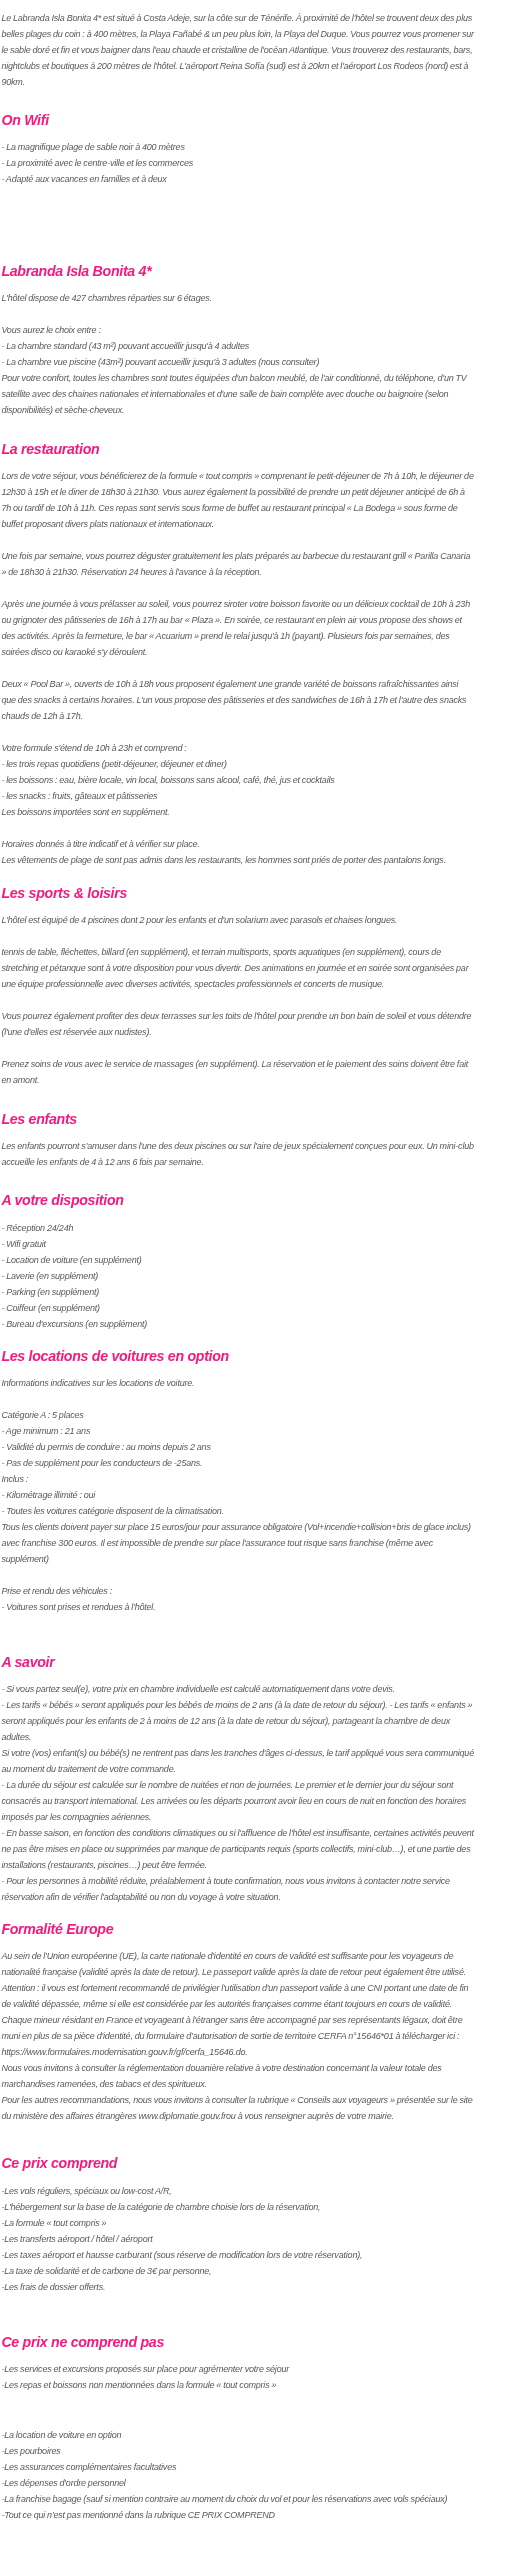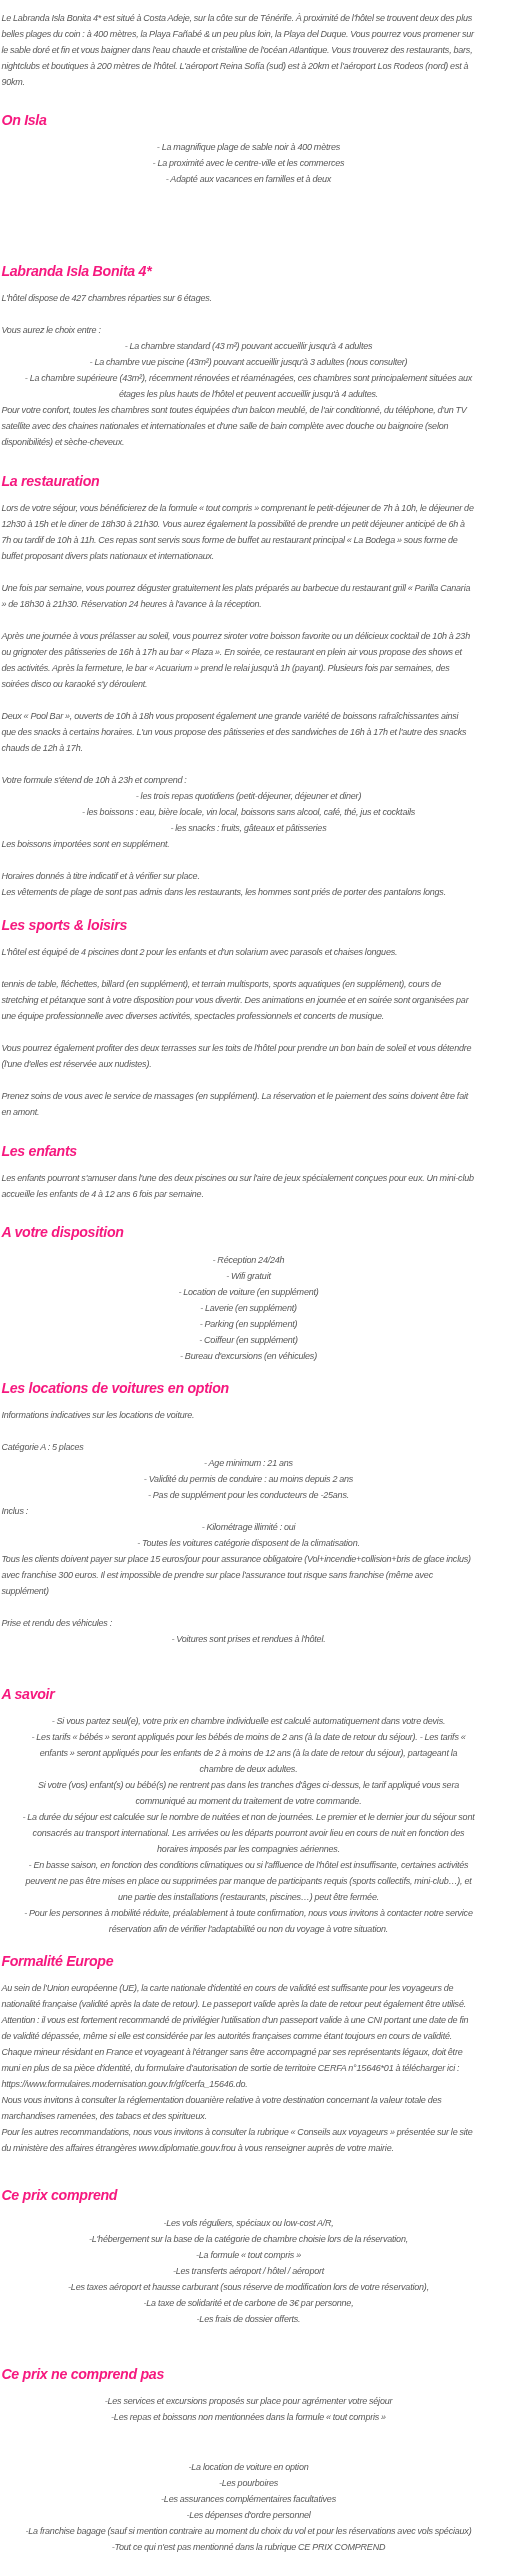--- a/index.html
+++ b/index.html
@@ -53,52 +53,50 @@
     list-style: none;
     margin: 0;
     padding: 0;
   }
   ul.plain li {
     font-size: 9px;
     line-height: 16px;
     letter-spacing: -0.2px;
     word-spacing: -0.3px;
     color: #595959;
-    text-align: center;
-    padding-left: 21px;
+    text-align: left;
   }
   .block {
     margin-bottom: 16px;
   }
 </style>
 </head>
 <body style="background: rgb(255, 255, 255);">
 
 <div class="page">
 
   <p class="para" style="color: rgb(89, 89, 89);">Le Labranda Isla Bonita 4* est situé à Costa Adeje, sur la côte sur de Ténérife. À proximité de l'hôtel se trouvent deux des plus belles plages du coin : à 400 mètres, la Playa Fañabé &amp; un peu plus loin, la Playa del Duque. Vous pourrez vous promener sur le sable doré et fin et vous baigner dans l'eau chaude et cristalline de l'océan Atlantique. Vous trouverez des restaurants, bars, nightclubs et boutiques à 200 mètres de l'hôtel. L'aéroport Reina Sofía (sud) est à 20km et l'aéroport Los Rodeos (nord) est à 90km.</p>
 
   <div class="gap-sm"></div>
 
-  <h2 class="section-title" style="color: rgb(246, 25, 127);">On Isla</h2>
+  <h2 class="section-title" style="color: rgb(246, 25, 127);">On Wifi</h2>
   <ul class="plain block">
     <li style="color: rgb(89, 89, 89);">- La magnifique plage de sable noir à 400 mètres</li>
     <li style="color: rgb(89, 89, 89);">- La proximité avec le centre-ville et les commerces</li>
     <li style="color: rgb(89, 89, 89);">- Adapté aux vacances en familles et à deux</li>
   </ul>
 
   <div class="gap-lg"></div>
 
   <h2 class="section-title" style="color: rgb(246, 25, 127); margin-top: 45px;">Labranda Isla Bonita 4*</h2>
   <p class="para" style="color: rgb(89, 89, 89);">L'hôtel dispose de 427 chambres réparties sur 6 étages.</p>
   <p class="line" style="color: rgb(89, 89, 89);">Vous aurez le choix entre :</p>
   <ul class="plain block">
     <li style="color: rgb(89, 89, 89);">- La chambre standard (43 m²) pouvant accueillir jusqu'à 4 adultes</li>
     <li style="color: rgb(89, 89, 89);">- La chambre vue piscine (43m²) pouvant accueillir jusqu'à 3 adultes (nous consulter)</li>
-    <li style="color: rgb(89, 89, 89);">- La chambre supérieure (43m²), récemment rénovées et réaménagées, ces chambres sont principalement situées aux étages les plus hauts de l'hôtel et peuvent accueillir jusqu'à 4 adultes.</li>
   </ul>
   <p class="para" style="color: rgb(89, 89, 89);">Pour votre confort, toutes les chambres sont toutes équipées d'un balcon meublé, de l'air conditionné, du téléphone, d'un TV satellite avec des chaines nationales et internationales et d'une salle de bain complète avec douche ou baignoire (selon disponibilités) et sèche-cheveux.</p>
 
   <div class="gap-sm"></div>
 
   <h2 class="section-title" style="color: rgb(246, 25, 127);">La restauration</h2>
   <p class="para" style="color: rgb(89, 89, 89);">Lors de votre séjour, vous bénéficierez de la formule « tout compris » comprenant le petit-déjeuner de 7h à 10h, le déjeuner de 12h30 à 15h et le diner de 18h30 à 21h30. Vous aurez également la possibilité de prendre un petit déjeuner anticipé de 6h à 7h ou tardif de 10h à 11h. Ces repas sont servis sous forme de buffet au restaurant principal « La Bodega » sous forme de buffet proposant divers plats nationaux et internationaux.</p>
   <p class="para" style="color: rgb(89, 89, 89);">Une fois par semaine, vous pourrez déguster gratuitement les plats préparés au barbecue du restaurant grill « Parilla Canaria » de 18h30 à 21h30. Réservation 24 heures à l'avance à la réception.</p>
   <p class="para" style="color: rgb(89, 89, 89);">Après une journée à vous prélasser au soleil, vous pourrez siroter votre boisson favorite ou un délicieux cocktail de 10h à 23h ou grignoter des pâtisseries de 16h à 17h au bar « Plaza ». En soirée, ce restaurant en plein air vous propose des shows et des activités. Après la fermeture, le bar « Acuarium » prend le relai jusqu'à 1h (payant). Plusieurs fois par semaines, des soirées disco ou karaoké s'y déroulent.</p>
   <p class="para" style="color: rgb(89, 89, 89);">Deux « Pool Bar », ouverts de 10h à 18h vous proposent également une grande variété de boissons rafraîchissantes ainsi que des snacks à certains horaires. L'un vous propose des pâtisseries et des sandwiches de 16h à 17h et l'autre des snacks chauds de 12h à 17h.</p>
@@ -128,21 +126,21 @@
   <div class="gap-sm"></div>
 
   <h2 class="section-title" style="color: rgb(246, 25, 127);">A votre disposition</h2>
   <ul class="plain block">
     <li style="color: rgb(89, 89, 89);">- Réception 24/24h</li>
     <li style="color: rgb(89, 89, 89);">- Wifi gratuit</li>
     <li style="color: rgb(89, 89, 89);">- Location de voiture (en supplément)</li>
     <li style="color: rgb(89, 89, 89);">- Laverie (en supplément)</li>
     <li style="color: rgb(89, 89, 89);">- Parking (en supplément)</li>
     <li style="color: rgb(89, 89, 89);">- Coiffeur (en supplément)</li>
-    <li style="color: rgb(89, 89, 89);">- Bureau d'excursions (en véhicules)</li>
+    <li style="color: rgb(89, 89, 89);">- Bureau d'excursions (en supplément)</li>
   </ul>
 
   <div class="gap-md"></div>
 
   <h2 class="section-title" style="color: rgb(246, 25, 127);">Les locations de voitures en option</h2>
   <p class="para" style="color: rgb(89, 89, 89);">Informations indicatives sur les locations de voiture.</p>
   <p class="line" style="color: rgb(89, 89, 89);">Catégorie A : 5 places</p>
   <ul class="plain block">
     <li style="color: rgb(89, 89, 89);">- Age minimum : 21 ans</li>
     <li style="color: rgb(89, 89, 89);">- Validité du permis de conduire : au moins depuis 2 ans</li>

